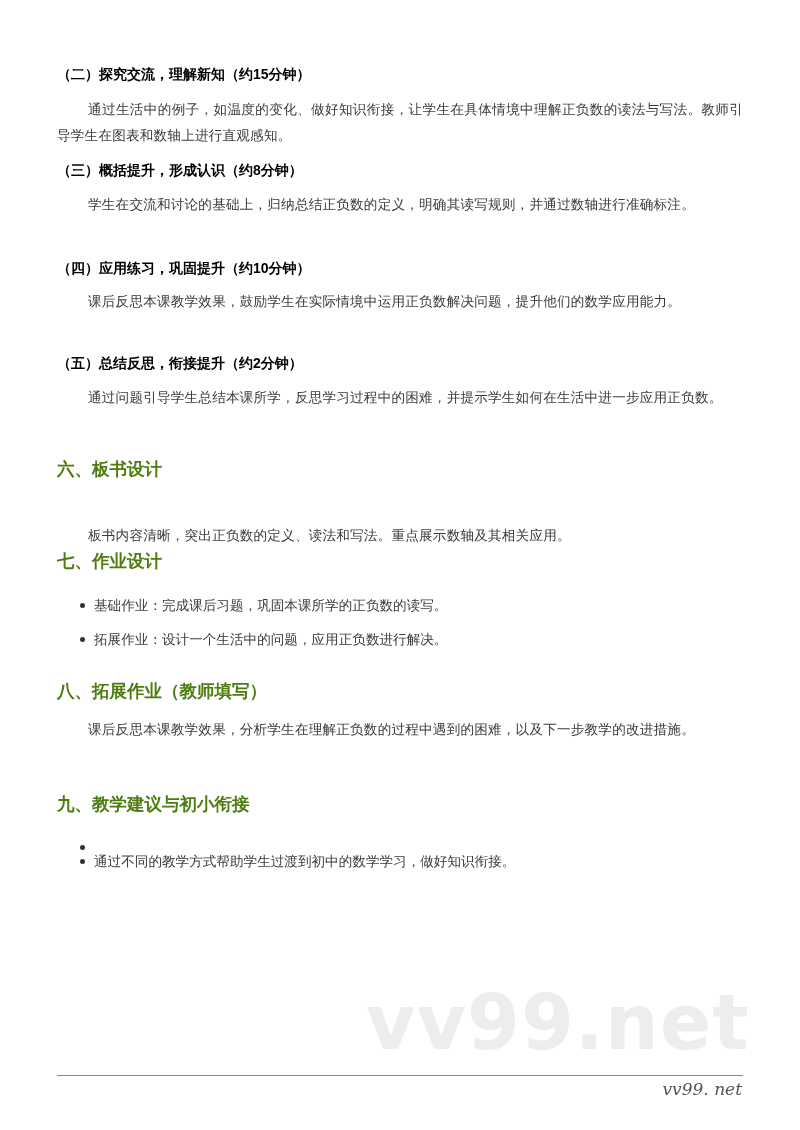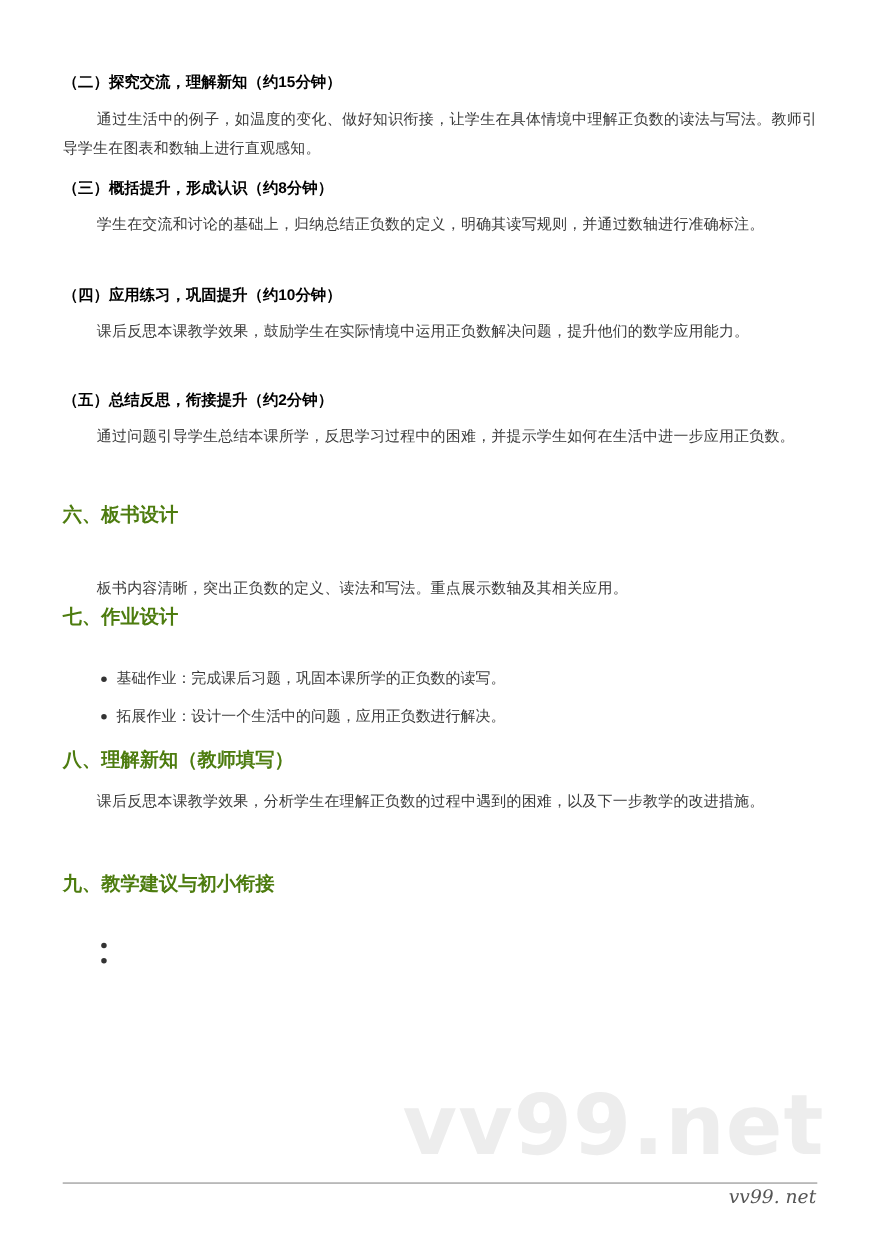--- a/index.html
+++ b/index.html
@@ -49,21 +49,21 @@
       font-weight: bold;
       font-size: 17.5px;
       color: #4d7c0f;
       white-space: nowrap;
       line-height: 24px;
     }
     .bullet-list {
       position: absolute;
       left: 0;
       width: 686px;
-      margin: 16px;
+      margin: 4px;
       padding: 0;
       list-style: none;
     }
     .bullet-item {
       position: relative;
       padding-left: 33px;
       font-size: 13.6px;
       line-height: 20px;
       color: #3a3a3a;
       margin-bottom: 14px;
@@ -134,30 +134,31 @@
     <li class="bullet-item">
       <span class="bullet-dot"></span>
       <span>基础作业：完成课后习题，巩固本课所学的正负数的读写。</span>
     </li>
     <li class="bullet-item">
       <span class="bullet-dot"></span>
       <span>拓展作业：设计一个生活中的问题，应用正负数进行解决。</span>
     </li>
   </ul>
 
-  <div class="section-heading" style="top:679px;">八、理解新知（教师填写）</div>
+  <div class="section-heading" style="top:679px;">八、拓展作业（教师填写）</div>
   <div class="para" style="top:716px;">课后反思本课教学效果，分析学生在理解正负数的过程中遇到的困难，以及下一步教学的改进措施。</div>
 
   <div class="section-heading" style="top:792px;">九、教学建议与初小衔接</div>
   <ul class="bullet-list" style="top:833px;">
     <li class="bullet-item">
       <span class="bullet-dot"></span>
     </li>
     <li class="bullet-item">
       <span class="bullet-dot"></span>
+      <span>通过不同的教学方式帮助学生过渡到初中的数学学习，做好知识衔接。</span>
     </li>
   </ul>
 
 </div>
 
 <div class="watermark">vv99.net</div>
 
 <div class="footer-rule"></div>
 <div class="footer-text">vv99. net</div>
 

